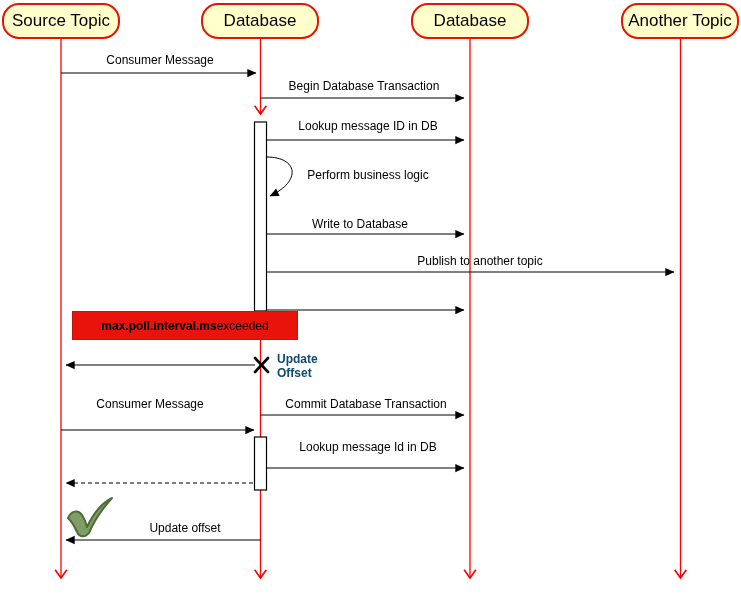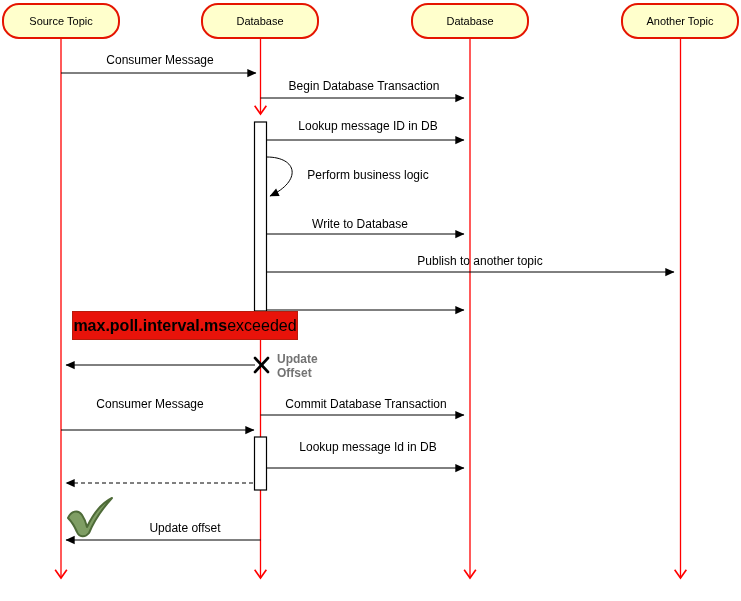--- a/index.html
+++ b/index.html
@@ -23,21 +23,21 @@
     position: absolute;
     top: 3px;
     width: 118px;
     height: 36px;
     background: #FFFFCC;
     border: 2px solid #E51400;
     border-radius: 17px;
     display: flex;
     align-items: center;
     justify-content: center;
-    font-size: 11px;
+    font-size: 17px;
     color: #000000;
     z-index: 3;
   }
   .msg-label {
     position: absolute;
     font-size: 12px;
     color: #000000;
     white-space: nowrap;
     transform: translateX(-50%);
     z-index: 4;
@@ -47,34 +47,34 @@
     position: absolute;
     left: 72px;
     top: 311px;
     width: 226px;
     height: 29px;
     background: #E8130A;
     border: 1px solid #B71C0C;
     display: flex;
     align-items: center;
     justify-content: center;
-    font-size: 16px;
+    font-size: 12px;
     color: #000000;
     z-index: 5;
     white-space: nowrap;
   }
   .note-box .bold { font-weight: bold; }
   .note-box .suffix { }
   .lost-label {
     position: absolute;
     left: 277px;
     top: 352px;
     font-size: 12px;
     font-weight: bold;
-    color: #737373;
+    color: #0c4a6e;
     line-height: 14px;
     z-index: 4;
   }
   .lost-label div { white-space: nowrap; }
 </style>
 </head>
 <body>
 
 <div class="canvas">
 

